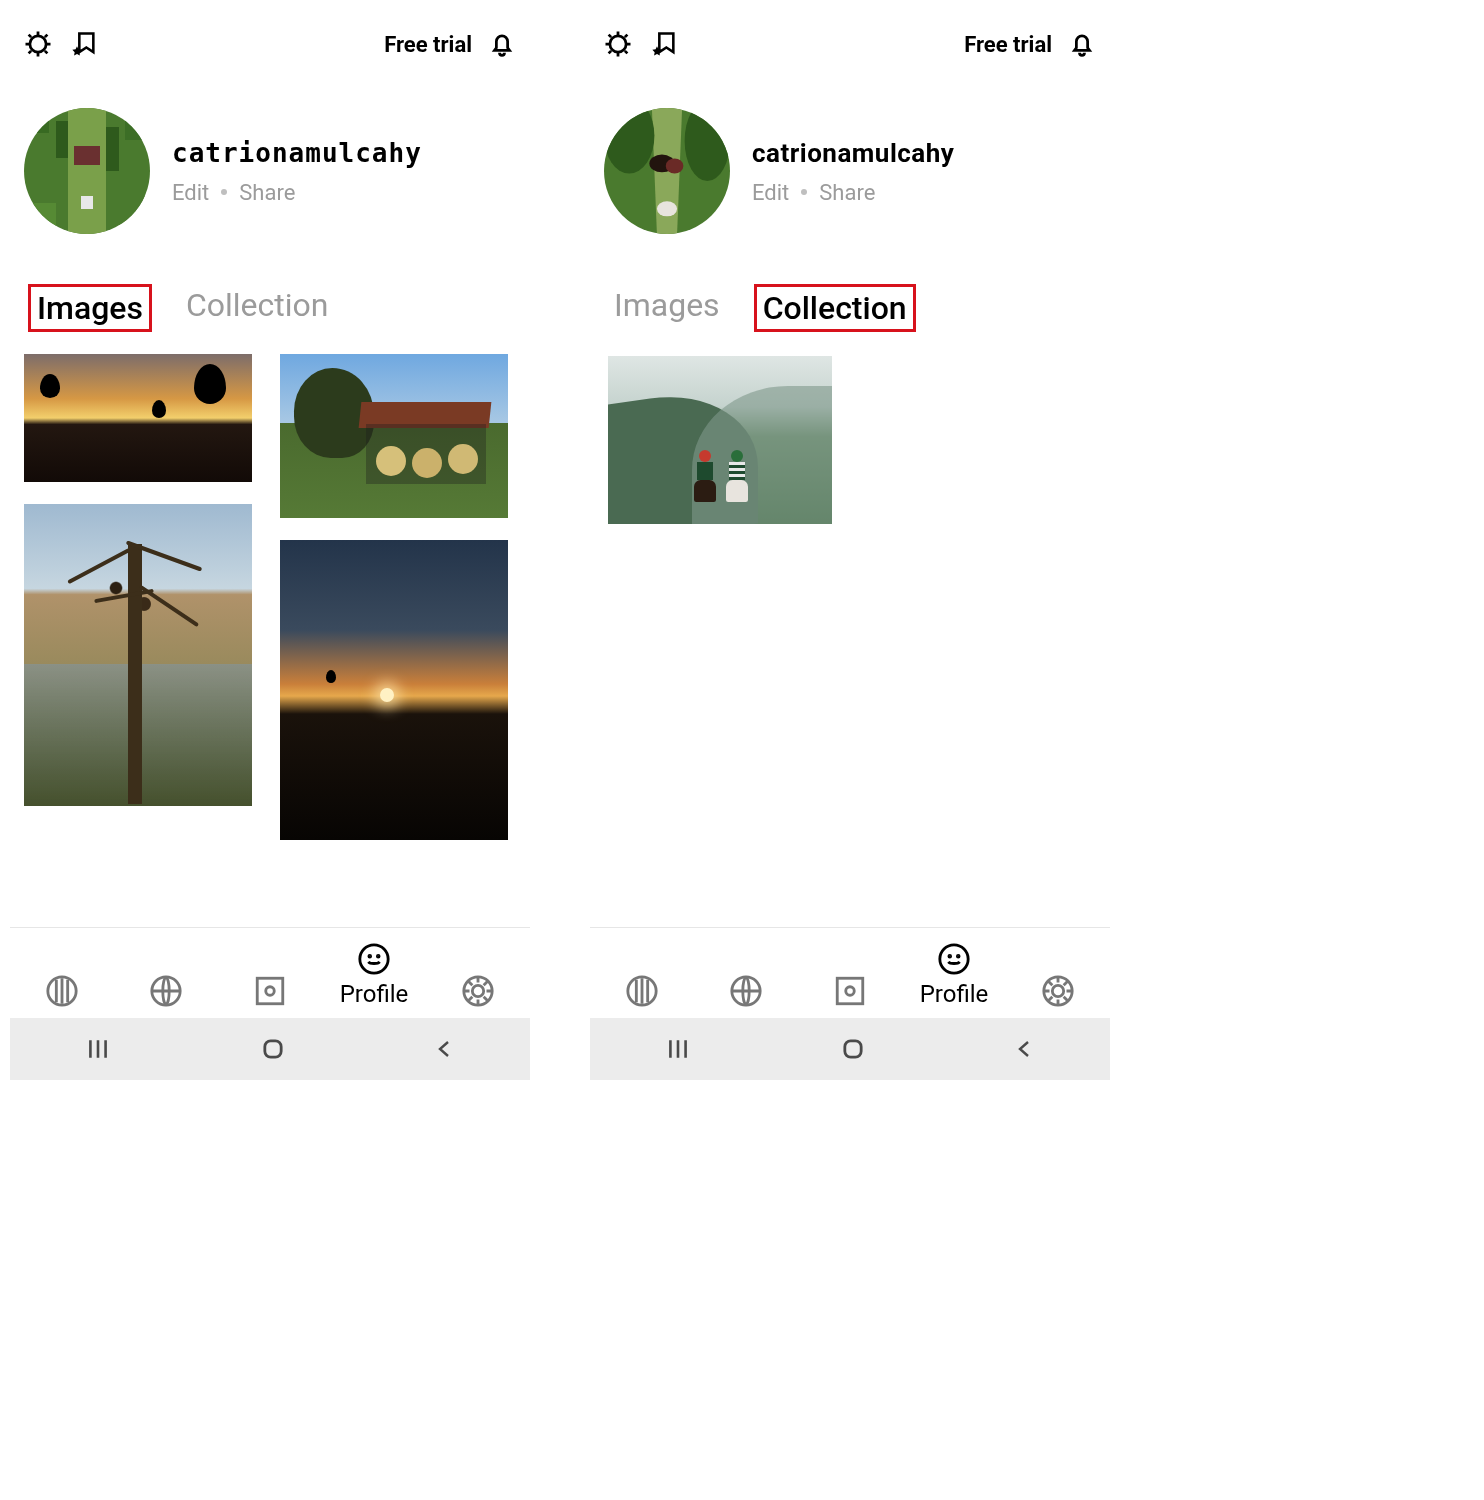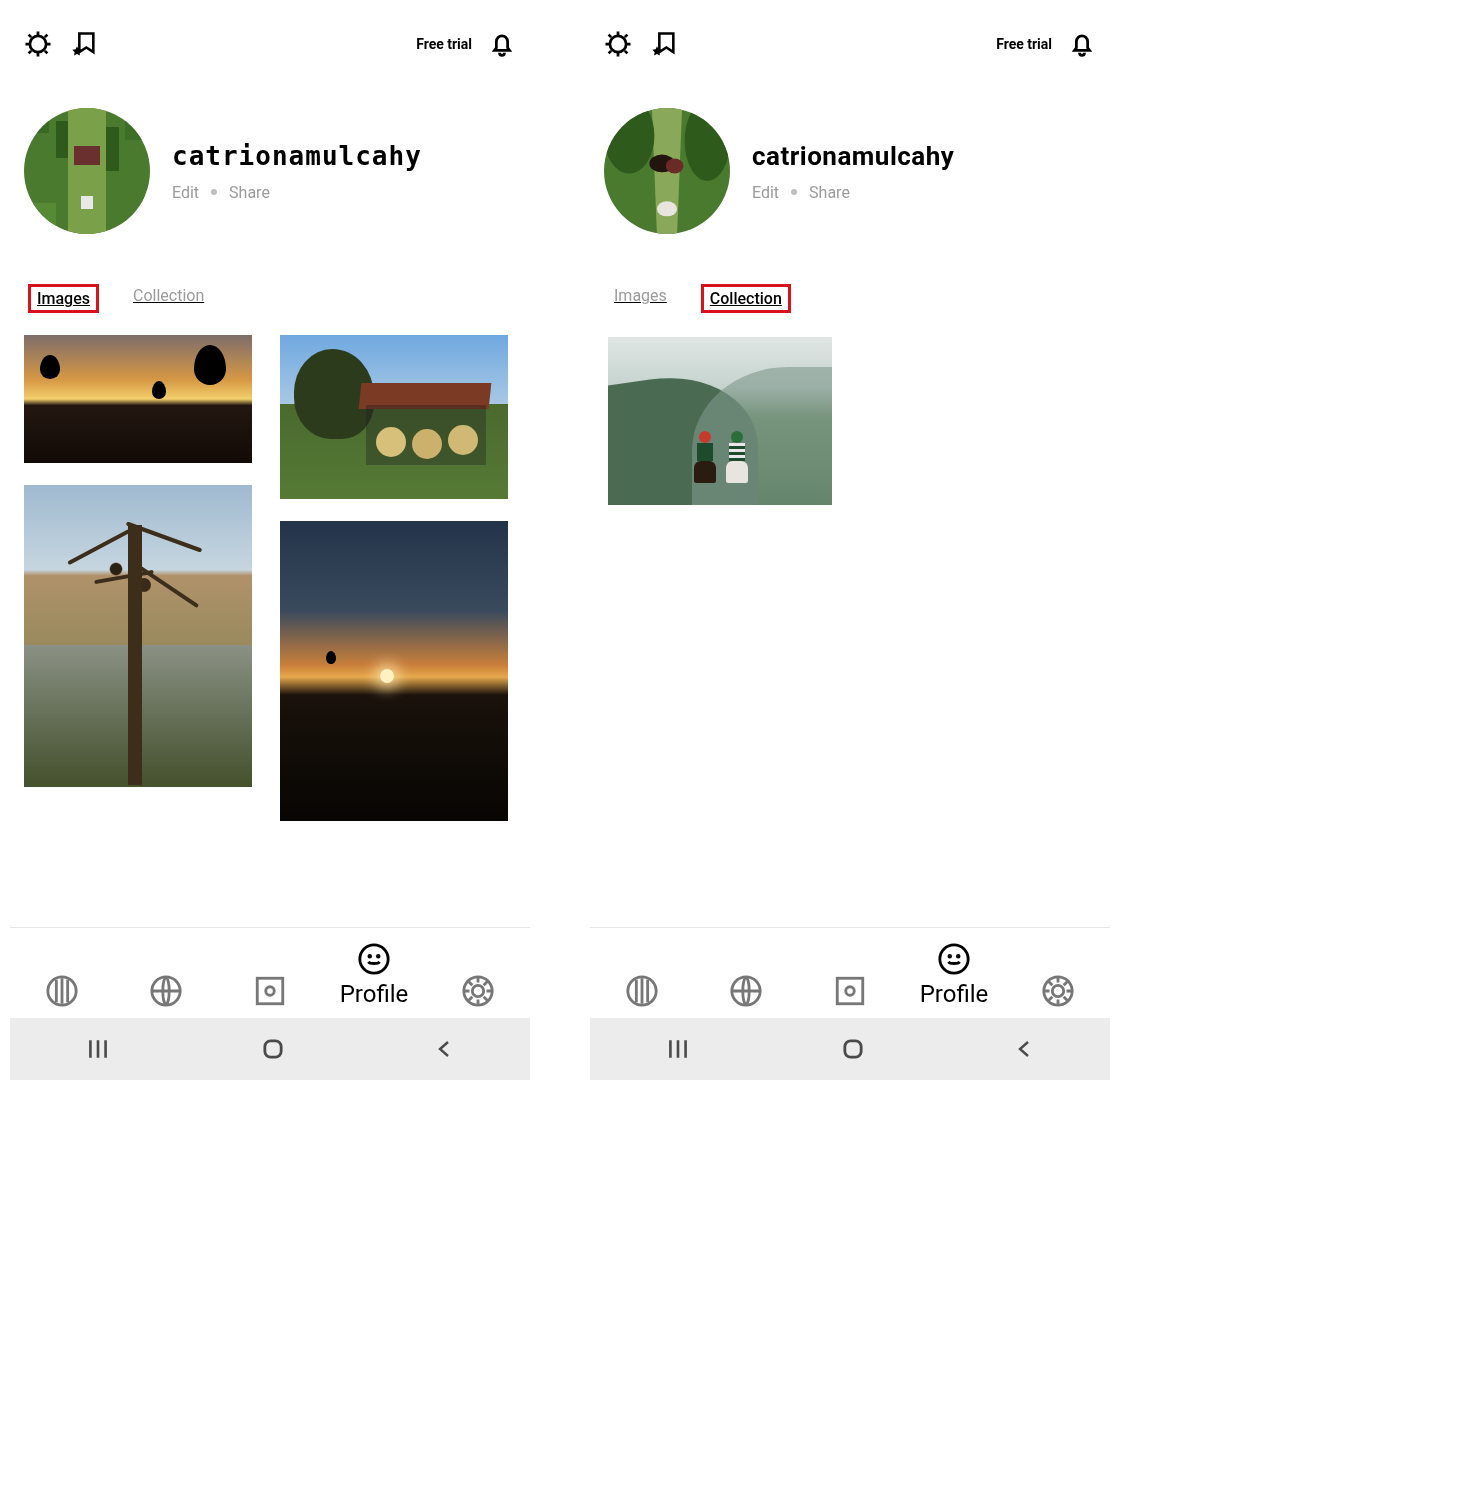--- a/index.html
+++ b/index.html
@@ -22,37 +22,37 @@
   }
   .screen.right { margin-left: 20px; }
   .topbar {
     display: flex;
     align-items: center;
     padding: 18px 12px;
     gap: 14px;
   }
   .topbar .spacer { flex: 1; }
   .icon-btn { width: 32px; height: 32px; display:flex;align-items:center;justify-content:center;color:#000; }
-  .free-trial { font-size: 14px; font-weight: 700; color:#000; }
+  .free-trial { font-size: 22px; font-weight: 700; color:#000; }
   .profile-row {
     display: flex;
     align-items: center;
     gap: 22px;
     padding: 30px 14px 10px 14px;
   }
   .avatar {
     width: 126px; height: 126px; border-radius: 50%; overflow: hidden; flex-shrink:0;
   }
   .avatar.pixelated svg { image-rendering: pixelated; }
   .username { font-size: 26px; font-weight: 700; color:#000; letter-spacing: 0.5px; }
   .username.pixelated { filter: blur(0.3px); font-family: monospace; letter-spacing:1px;}
-  .actions { margin-top: 12px; color:#9b9b9b; font-size:16px; display:flex; align-items:center; gap:12px;}
+  .actions { margin-top: 12px; color:#9b9b9b; font-size:22px; display:flex; align-items:center; gap:12px;}
   .dot { width:6px;height:6px;border-radius:50%;background:#bfbfbf;display:inline-block;}
   .tabs {
-    display:flex; gap: 28px; padding: 40px 18px 4px 18px; font-size:16px;text-decoration:underline;
+    display:flex; gap: 28px; padding: 40px 18px 4px 18px; font-size:32px;
   }
   .tab { color:#9b9b9b; padding:2px 6px; }
   .tab.active { color:#000; font-weight:500;}
   .tab.highlight { border:3px solid #d7121c; }
   .grid {
     padding: 18px 14px;
     display:flex; gap:28px;
   }
   .col { display:flex; flex-direction:column; gap:22px; width: 228px;}
   .thumb { width:100%; background:#ddd; }

